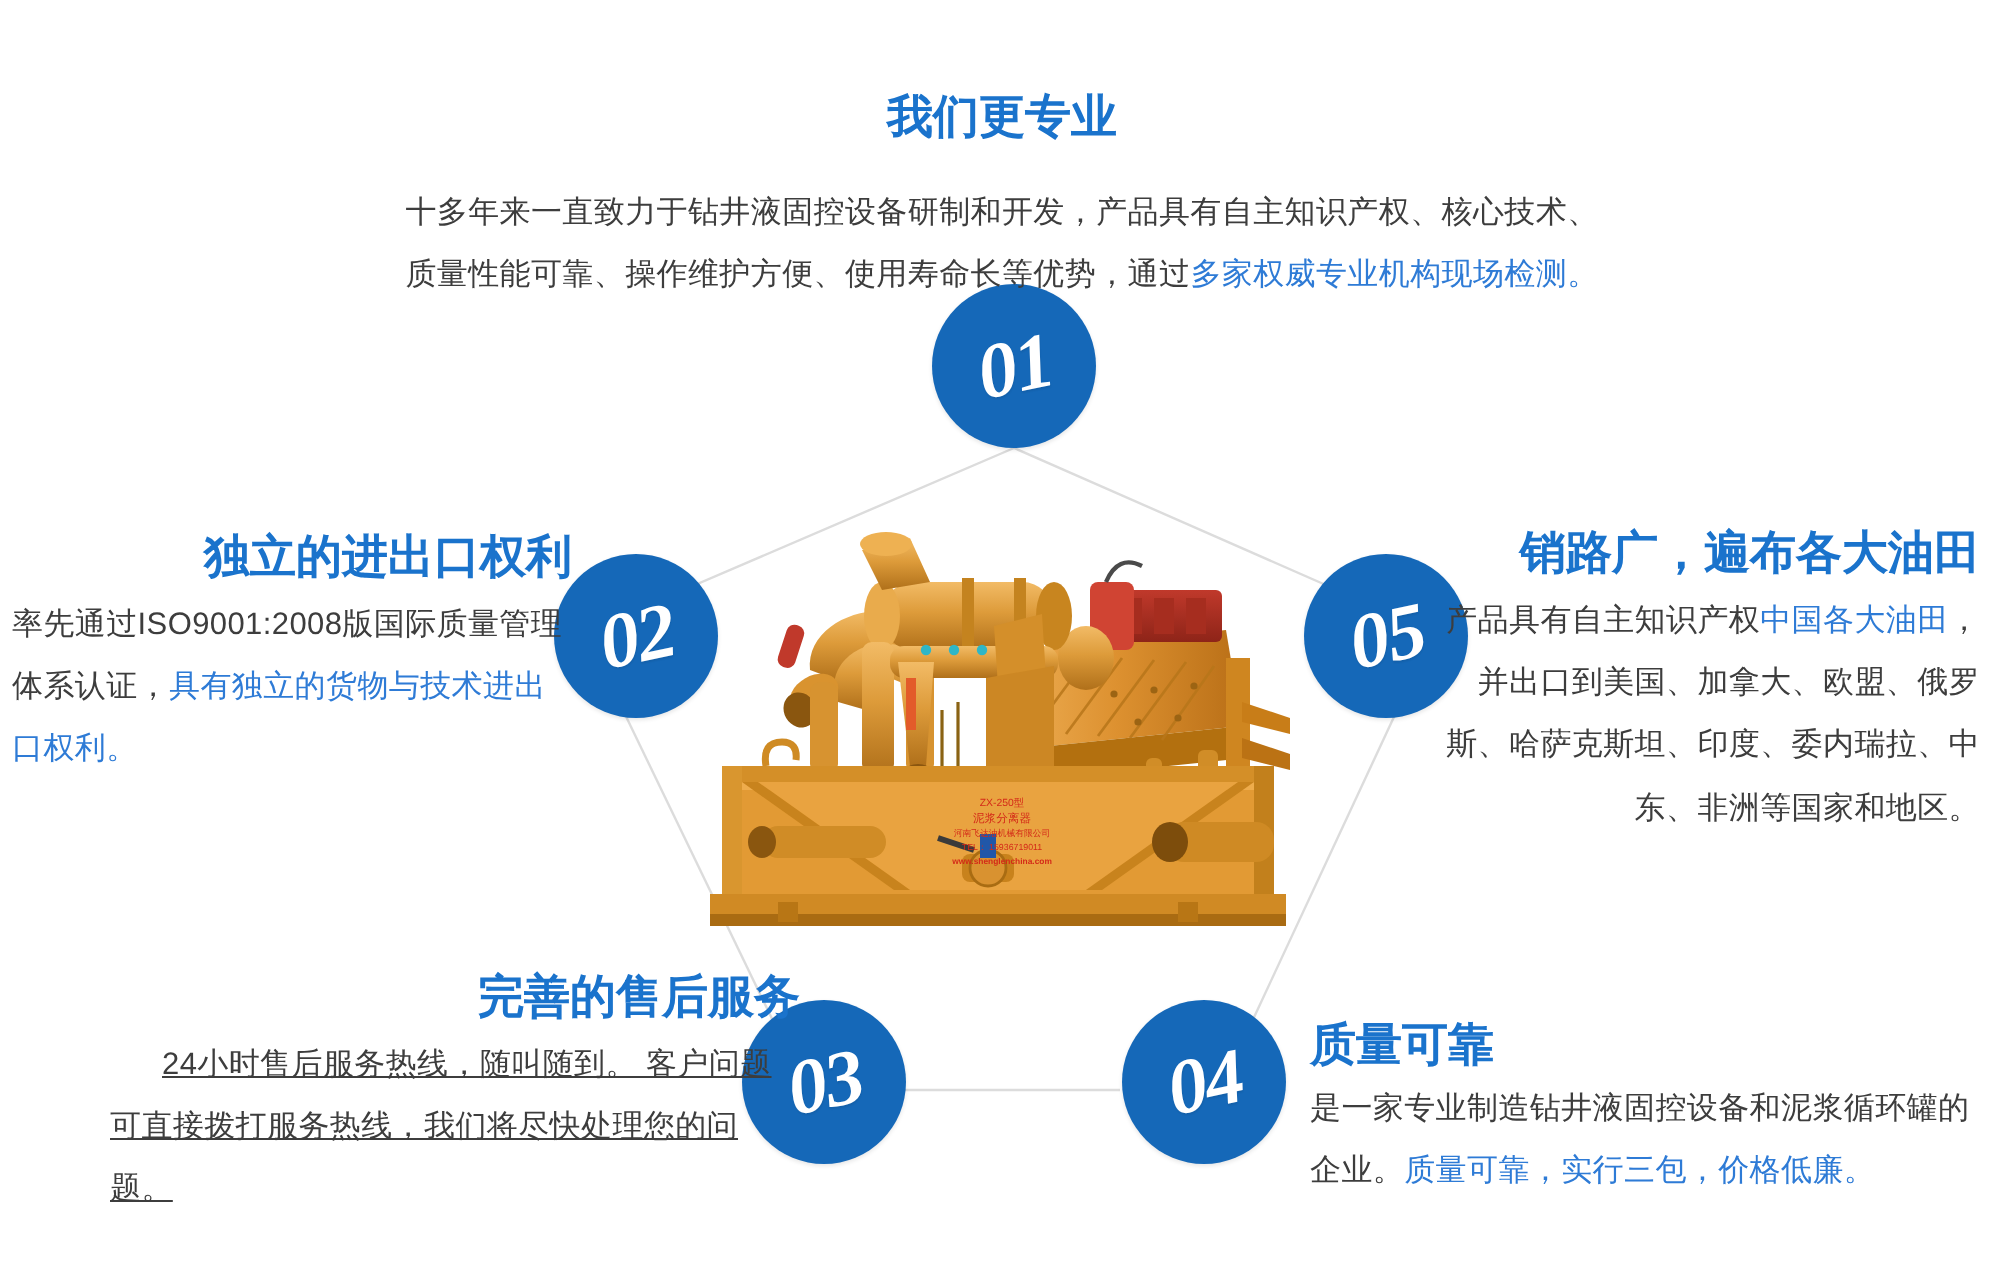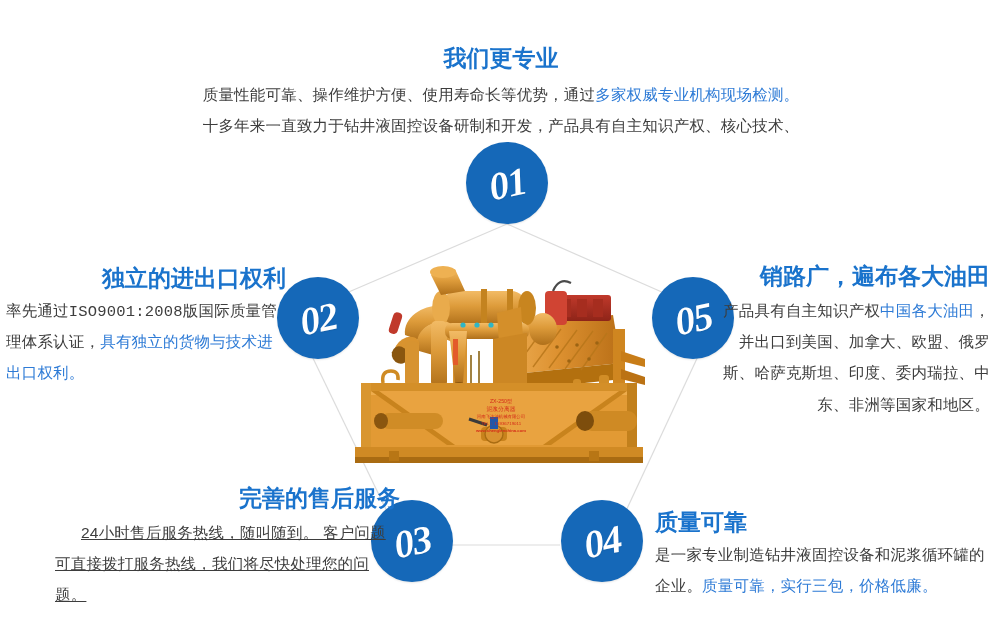--- a/index.html
+++ b/index.html
@@ -56,27 +56,27 @@
   .body{
     color:#3d3d3d;
     font-size:15.5px;
     line-height:2.02;
     letter-spacing:.2px;
   }
   .hl{color:#2e7bd6;}
 
   
   #blk01{left:145px;top:44px;width:712px;text-align:center;}
-  #blk01 .heading{margin-bottom:6px;}
+  #blk01 .heading{margin-bottom:18px;}
   #blk01 .body{text-align:center;}
 
   
   #blk02{left:6px;top:264px;width:280px;text-align:right;}
   #blk02 .heading{margin-bottom:4px;text-align:right;}
-  #blk02 .body{text-align:left;font-family:Liberation Mono, monospace;}
+  #blk02 .body{text-align:left;}
 
   
   #blk05{left:720px;top:262px;width:270px;text-align:right;}
   #blk05 .heading{margin-bottom:4px;}
 
   
   #blk03{left:10px;top:484px;width:345px;text-align:right;margin-left:45px;}
   #blk03 .heading{margin-bottom:4px;}
   #blk03 .body{text-align:left;text-indent:26px;text-decoration:underline;}
 
@@ -250,22 +250,22 @@
   <div class="num-circle" id="c04">
     <span class="num">04</span>
   </div>
   <div class="num-circle" id="c05">
     <span class="num">05</span>
   </div>
 
   <div class="block" id="blk01">
     <div class="heading">我们更专业</div>
     <div class="body">
+      <div><span>十多年来一直致力于钻井液固控设备研制和开发，产品具有自主知识产权、核心技术、</span></div>
       <div><span>质量性能可靠、操作维护方便、使用寿命长等优势，通过</span><span class="hl">多家权威专业机构现场检测。</span></div>
-      <div><span>十多年来一直致力于钻井液固控设备研制和开发，产品具有自主知识产权、核心技术、</span></div>
     </div>
   </div>
 
   <div class="block" id="blk02">
     <div class="heading">独立的进出口权利</div>
     <div class="body">
       <span>率先通过ISO9001:2008版国际质量管理体系认证，</span><span class="hl">具有独立的货物与技术进出口权利。</span>
     </div>
   </div>
 

